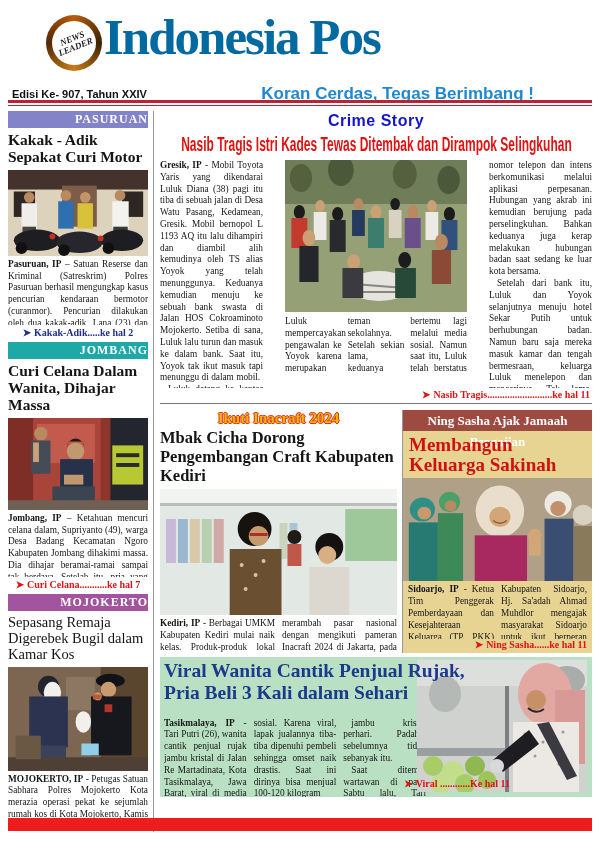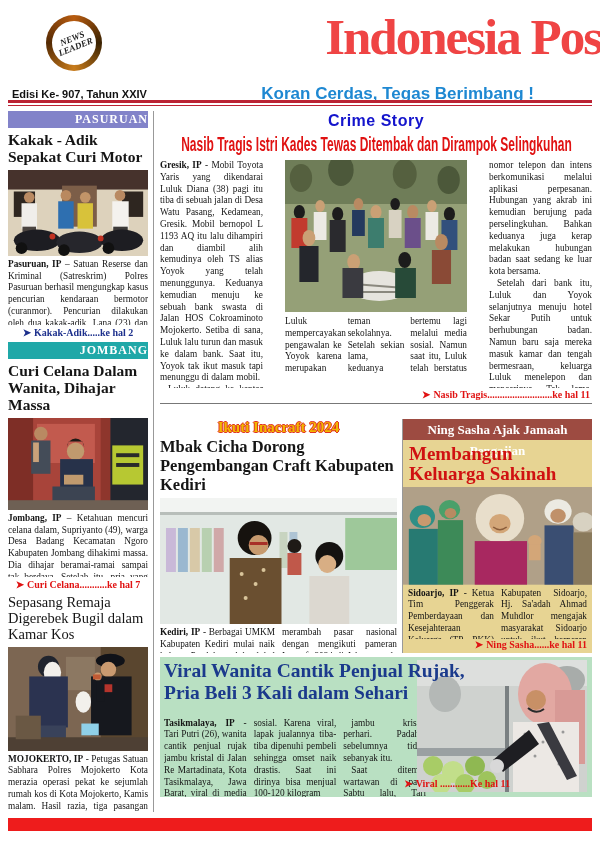--- a/index.html
+++ b/index.html
@@ -8,22 +8,22 @@
   .page{position:absolute;inset:0;background:#fff}
 
   
   .masthead{position:relative;height:106px;margin:0 8px}
   .logo{position:absolute;left:38px;top:15px;width:56px;height:56px;border-radius:50%;
         background:conic-gradient(#b85c10,#3a2202,#c87c1c,#542a04,#b85c10);
         display:flex;align-items:center;justify-content:center}
   .logo-in{width:44px;height:44px;border-radius:50%;background:#fff;display:flex;flex-direction:column;
            align-items:center;justify-content:center;transform:rotate(-22deg);
            font:italic bold 9px "Liberation Serif",serif;color:#222;line-height:1}
-  .mast-title{position:absolute;left:115px;top:8px;width:478px;text-align:right;
-              font:bold 51px "Liberation Serif",serif;letter-spacing:-2px;color:#ef4444}
+  .mast-title{position:absolute;left:96px;top:8px;width:478px;text-align:left;
+              font:bold 51px "Liberation Serif",serif;letter-spacing:-2px;color:#0369a1}
   .tagline{position:absolute;right:58px;top:84px;font:bold 17px "Liberation Sans",sans-serif;color:#1e88d2}
   .edition{position:absolute;left:4px;top:88px;font:bold 11px "Liberation Sans",sans-serif;color:#111}
   .mast-rule{position:absolute;left:0;right:0;top:100px;height:6px;border-top:3px solid #b23;border-bottom:1px solid #b23}
   .ticker{margin:0 8px;height:19px;background:#a9a9a9;color:#fff;text-align:center;
           font:bold 13px "Liberation Serif",serif;line-height:19px;letter-spacing:.3px}
 
   
   .cols{display:flex;margin:5px 8px 0;align-items:stretch}
   .leftcol{width:145px;flex:none;padding-right:5px}
   .maincol{flex:1;border-left:1px solid #999;padding-left:6px;min-width:0}
@@ -50,21 +50,21 @@
               font:bold 20px "Liberation Sans",sans-serif;color:#e01212;margin:3px 0 4px}
   .crime-cols{display:flex;gap:22px;height:228px;overflow:hidden}
   .ccol{width:103px;flex:none}
   .cmid{flex:1;min-width:0}
   .cmid-photo{width:100%;height:152px;display:block}
   .cmid-text{column-count:3;column-gap:6px;margin-top:4px;height:70px;overflow:hidden}
   .crime-jump{margin:1px 2px 2px 0}
   .bt+.bt{text-indent:8px}
 
   
-  .midrow{display:flex;border-top:1px solid #777;margin-top:3px;padding-top:15px;height:250px;overflow:hidden}
+  .midrow{display:flex;border-top:1px solid #777;margin-top:3px;padding-top:6px;height:250px;overflow:hidden}
   .inacraft{width:243px;flex:none;padding-right:5px;border-right:1px solid #999}
   .ina-kick{text-align:center;font:bold 15px "Liberation Serif",serif;color:#f2b800;
             text-shadow:-1px 0 0 #e03222,1px 0 0 #e03222,0 -1px 0 #e03222,0 1px 0 #e03222}
   .ina-head{font:bold 16.5px "Liberation Serif",serif;line-height:1.15;margin:2px 0 3px}
   .ina-photo{width:100%;height:126px;display:block}
   .ina-text{column-count:2;column-gap:7px;height:54px;overflow:hidden;margin-top:3px}
 
   .ningsasha{flex:1;background:#e7d493;min-width:0;display:flex;flex-direction:column}
   .ns-banner{background:#9d4b41;color:#fff;text-align:center;font:bold 13px "Liberation Serif",serif;
              height:21px;line-height:21px}
@@ -166,20 +166,21 @@
         <p class="bt ltext" style="height:64px">
           <b>Jombang, IP</b>
           <span>– Ketahuan mencuri celana dalam, Supriyanto (49), warga Desa Badang Kecamatan Ngoro Kabupaten Jombang dihakimi massa. Dia dihajar beramai-ramai sampai tak berdaya. Setelah itu, pria yang bekerja sebagai pencari ikan ini diserahkan ke polisi.</span>
         </p>
         <div class="jump">
           <span class="arr">➤</span><span>Curi Celana...........ke hal 7</span>
         </div>
       </section>
 
       <section>
+        <div class="tag mojokerto">MOJOKERTO</div>
         <h2 class="lhead light">Sepasang Remaja Digerebek Bugil dalam Kamar Kos</h2>
         <svg class="lphoto" viewBox="0 0 145 106" height="104" preserveAspectRatio="none">
           <rect width="145" height="106" fill="#7c6652"></rect>
           <rect x="96" y="0" width="49" height="106" fill="#5a462f"></rect>
           <rect x="60" y="10" width="30" height="34" fill="#8c7862"></rect>
           <circle cx="42" cy="20" r="11" fill="#20242e"></circle>
           <ellipse cx="46" cy="26" rx="9" ry="11" fill="#f2f0ec"></ellipse>
           <rect x="22" y="30" width="40" height="52" fill="#2b3350"></rect>
           <rect x="24" y="80" width="36" height="26" fill="#39425a"></rect>
           <ellipse cx="106" cy="14" rx="15" ry="7" fill="#101218"></ellipse>

